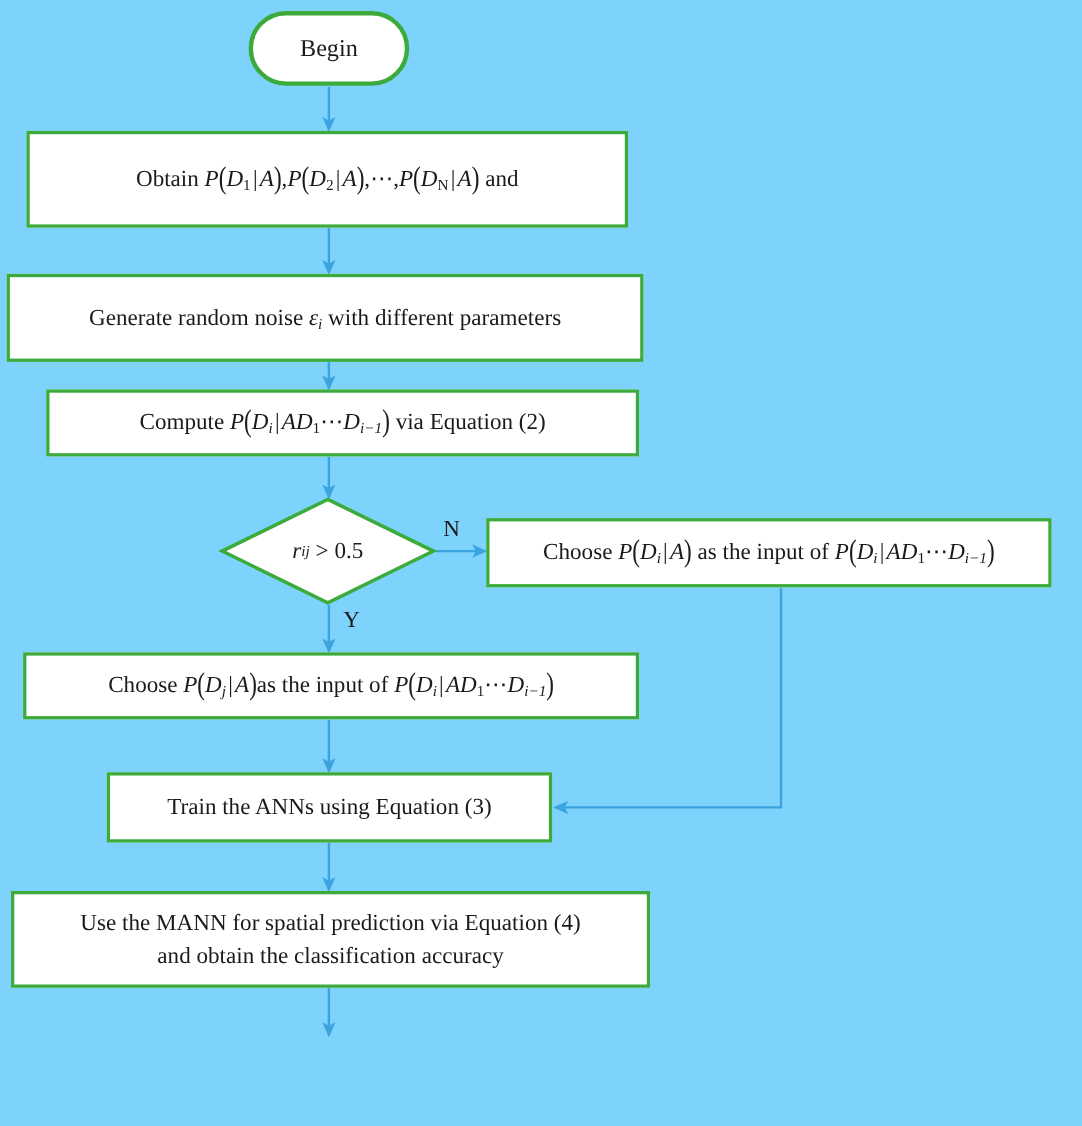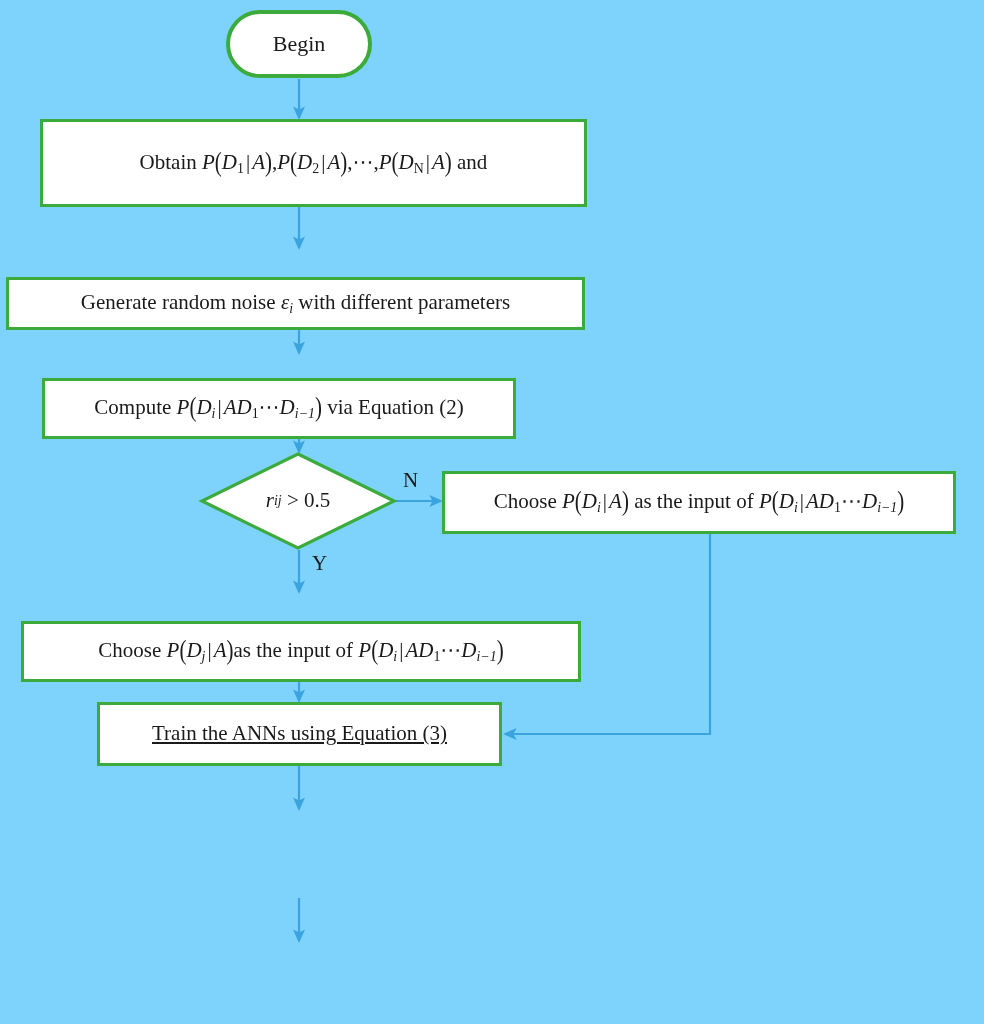--- a/index.html
+++ b/index.html
@@ -128,35 +128,35 @@
       <line x1="299" y1="766" x2="299" y2="809" marker-end="url(#arrowblue)"></line>
 
       <line x1="299" y1="898" x2="299" y2="941" marker-end="url(#arrowblue)"></line>
     </g>
   </svg>
 
   <div class="node terminator" style="left:226px; top:10px; width:146px; height:68px;">
     <span class="node-label">Begin</span>
   </div>
 
-  <div class="node process" style="left:40px; top:119px; width:547px; height:88px;font-family:Liberation Serif, serif;">
+  <div class="node process" style="left:24px; top:119px; width:547px; height:88px;font-family:Liberation Serif, serif;">
     <div class="node-label">
       <div>
         <span>Obtain </span><span class="mi">P</span><span class="paren">(</span><span class="mi">D</span><span class="sub sub-up">1</span><span class="bar">|</span><span class="mi">A</span><span class="paren">)</span><span>,</span><span class="mi">P</span><span class="paren">(</span><span class="mi">D</span><span class="sub sub-up">2</span><span class="bar">|</span><span class="mi">A</span><span class="paren">)</span><span>,</span><span>⋯</span><span>,</span><span class="mi">P</span><span class="paren">(</span><span class="mi">D</span><span class="sub sub-up">N</span><span class="bar">|</span><span class="mi">A</span><span class="paren">)</span><span> and</span>
       </div>
     </div>
   </div>
 
-  <div class="node process" style="left:6px; top:249px; width:579px; height:53px;margin-top:28px;">
+  <div class="node process" style="left:6px; top:249px; width:579px; height:80px;">
     <div class="node-label">
       <span>Generate random noise </span><span class="mi">ε</span><span class="sub">i</span><span> with different parameters</span>
     </div>
   </div>
 
-  <div class="node process" style="left:42px; top:354px; width:474px; height:61px;margin-top:24px;">
+  <div class="node process" style="left:42px; top:354px; width:539px; height:61px;">
     <div class="node-label">
       <span>Compute </span><span class="mi">P</span><span class="paren">(</span><span class="mi">D</span><span class="sub">i</span><span class="bar">|</span><span class="mi">A</span><span class="mi">D</span><span class="sub sub-up">1</span><span>⋯</span><span class="mi">D</span><span class="sub">i−1</span><span class="paren">)</span><span> via Equation (2)</span>
     </div>
   </div>
 
   <div class="decision" style="left:200px; top:452px; width:196px; height:98px;">
     <svg viewBox="0 0 196 98" xmlns="http://www.w3.org/2000/svg" style="width:196px;height:98px;">
       <polygon points="98,2 194,49 98,96 2,49" fill="#ffffff" stroke="#3cab3c" stroke-width="3.2"></polygon>
     </svg>
     <span class="node-label">
@@ -170,25 +170,31 @@
   <span class="edge-label" style="left:403px; top:470px;">N</span>
 
   <span class="edge-label" style="left:312px; top:553px;">Y</span>
 
   <div class="node process" style="left:442px; top:471px; width:514px; height:63px;">
     <div class="node-label">
       <span>Choose </span><span class="mi">P</span><span class="paren">(</span><span class="mi">D</span><span class="sub">i</span><span class="bar">|</span><span class="mi">A</span><span class="paren">)</span><span> as the input of </span><span class="mi">P</span><span class="paren">(</span><span class="mi">D</span><span class="sub">i</span><span class="bar">|</span><span class="mi">A</span><span class="mi">D</span><span class="sub sub-up">1</span><span>⋯</span><span class="mi">D</span><span class="sub">i−1</span><span class="paren">)</span>
     </div>
   </div>
 
-  <div class="node process" style="left:21px; top:593px; width:560px; height:61px;margin-top:28px;">
+  <div class="node process" style="left:21px; top:593px; width:560px; height:61px;">
     <div class="node-label">
       <span>Choose </span><span class="mi">P</span><span class="paren">(</span><span class="mi">D</span><span class="sub">j</span><span class="bar">|</span><span class="mi">A</span><span class="paren">)</span><span>as the input of </span><span class="mi">P</span><span class="paren">(</span><span class="mi">D</span><span class="sub">i</span><span class="bar">|</span><span class="mi">A</span><span class="mi">D</span><span class="sub sub-up">1</span><span>⋯</span><span class="mi">D</span><span class="sub">i−1</span><span class="paren">)</span>
     </div>
   </div>
 
-  <div class="node process" style="left:97px; top:702px; width:405px; height:64px;text-decoration:underline;">
+  <div class="node process" style="left:97px; top:702px; width:405px; height:64px;">
     <span class="node-label">Train the ANNs using Equation (3)</span>
   </div>
 
+  <div class="node process" style="left:10px; top:810px; width:581px; height:88px;">
+    <div class="node-label">
+      <div>Use the MANN for spatial prediction via Equation (4)</div>
+      <div>and obtain the classification accuracy</div>
+    </div>
+  </div>
 
 
 </div>
 
 </body></html>

